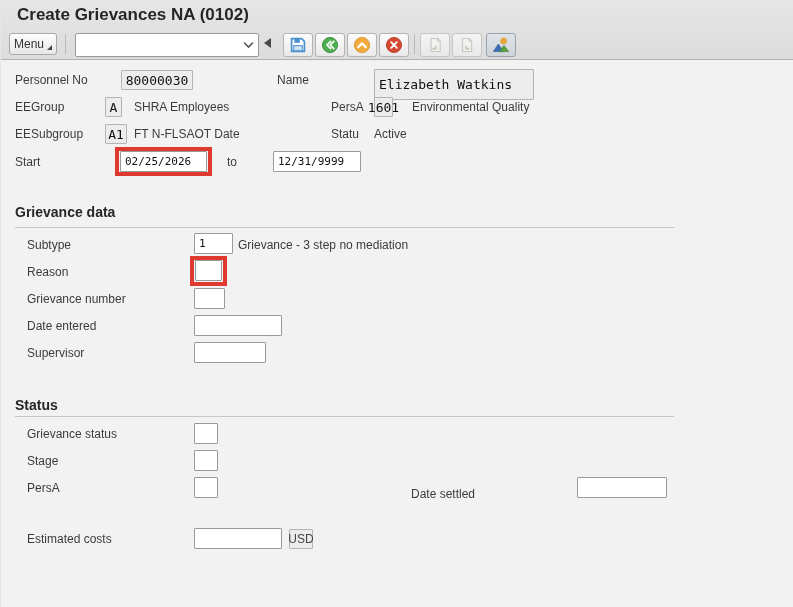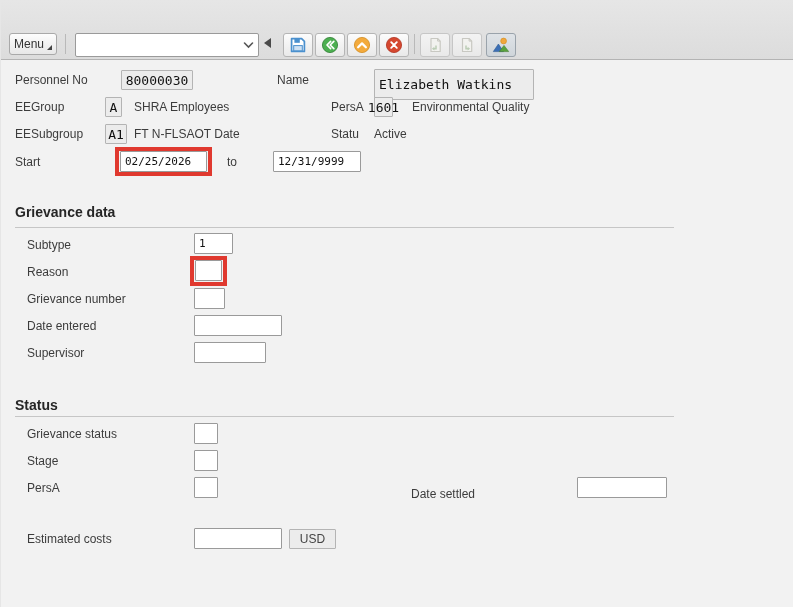--- a/index.html
+++ b/index.html
@@ -41,20 +41,21 @@
   .rule{position:absolute;left:14px;width:659px;height:1px;background:#c6c6c6;}
   .red-box{position:absolute;border:4px solid #e0392f;box-sizing:border-box;background:transparent;}
   svg{display:block;}
 </style>
 </head>
 <body>
 
 <div id="app">
 
   <div class="hdr">
+    <div class="title">Create Grievances NA (0102)</div>
 
     <button class="menu-btn">
       <span>Menu</span>
       <span class="menu-corner"></span>
     </button>
 
     <div class="tb-sep" style="left:64px"></div>
 
     <div class="combo">
       <input value="" style="">
@@ -164,20 +165,21 @@
   <div class="red-box" style="left:114px;top:147px;width:97px;height:29px"></div>
   <input class="inp" style="left: 119px; top: 151px; width: 87px;" value="02/25/2026">
   <div class="lbl" style="left:226px;top:155px">to</div>
   <input class="inp" style="left: 272px; top: 151px; width: 88px;" value="12/31/9999">
 
   <div class="sec-title" style="left:14px;top:204px">Grievance data</div>
   <div class="rule" style="top:227px"></div>
 
   <div class="lbl" style="left:26px;top:238px">Subtype</div>
   <input class="inp" style="left: 193px; top: 233px; width: 39px;" value="1">
+  <div class="txt" style="left:237px;top:238px">Grievance - 3 step no mediation</div>
 
   <div class="lbl" style="left:26px;top:265px">Reason</div>
   <div class="red-box" style="left:189px;top:256px;width:37px;height:30px"></div>
   <input class="inp" style="left: 194px; top: 260px; width: 27px;" value="">
 
   <div class="lbl" style="left:26px;top:292px">Grievance number</div>
   <input class="inp" style="left: 193px; top: 288px; width: 31px;" value="">
 
   <div class="lbl" style="left:26px;top:319px">Date entered</div>
   <input class="inp" style="left: 193px; top: 315px; width: 88px;" value="">
@@ -195,15 +197,15 @@
   <input class="inp" style="left: 193px; top: 450px; width: 24px;" value="">
 
   <div class="lbl" style="left:26px;top:481px">PersA</div>
   <input class="inp" style="left: 193px; top: 477px; width: 24px;" value="">
 
   <div class="lbl" style="left:410px;top:487px">Date settled</div>
   <input class="inp" style="left: 576px; top: 477px; width: 90px;" value="">
 
   <div class="lbl" style="left:26px;top:532px">Estimated costs</div>
   <input class="inp" style="left: 193px; top: 528px; width: 88px;" value="">
-  <div class="disp center" style="left:288px;top:529px;width:47px;font-family:'Liberation Sans',sans-serif;font-size:12px;color:#444;">USD</div>
+  <div class="disp center" style="left:288px;top:529px;width:24px;font-family:'Liberation Sans',sans-serif;font-size:12px;color:#444;">USD</div>
 
 </div>
 
 </body></html>

